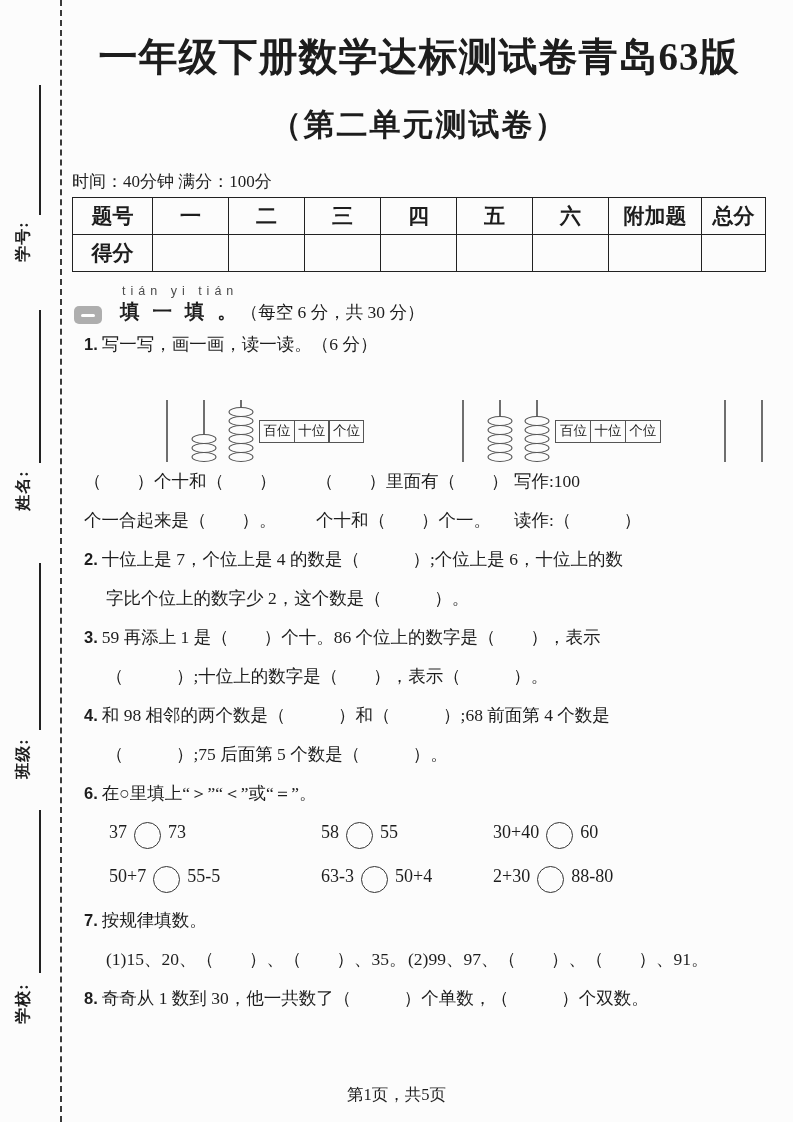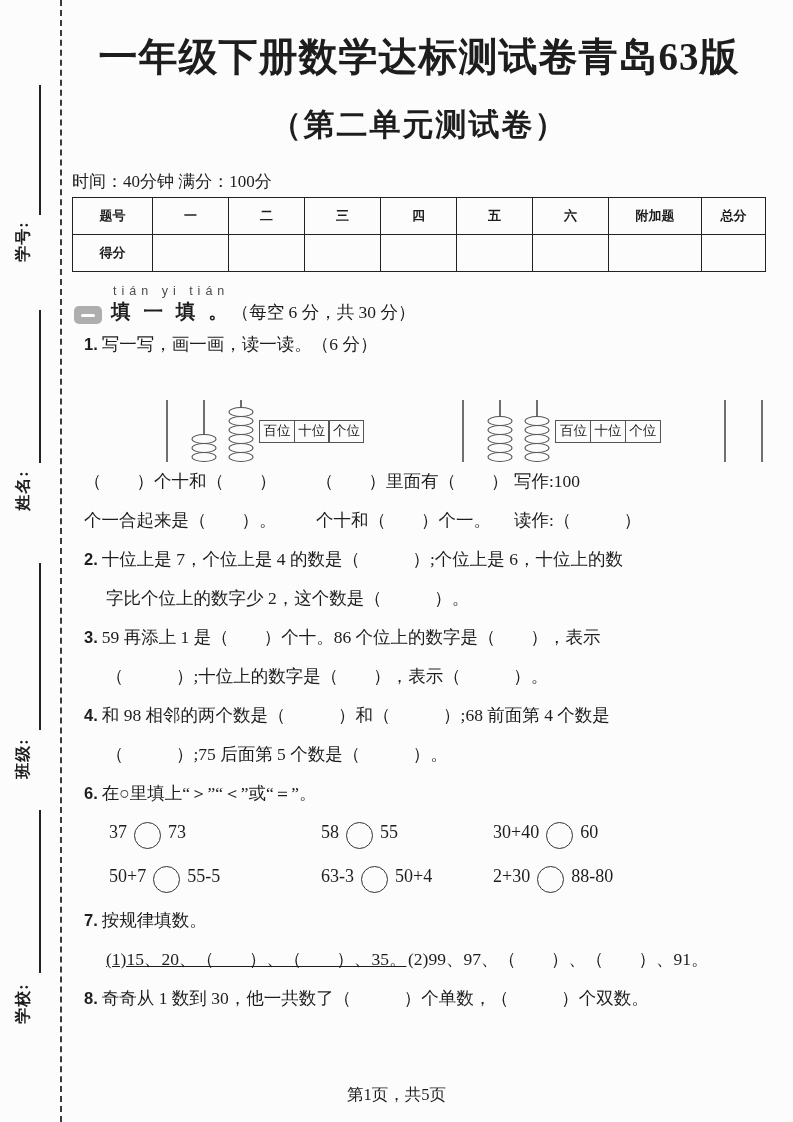--- a/index.html
+++ b/index.html
@@ -20,26 +20,26 @@
   .side-label span{transform:rotate(-90deg);white-space:nowrap;font-size:16px;font-weight:bold;letter-spacing:1px;}
   .side-label.f1{top:213px;} .side-label.f2{top:462px;} .side-label.f3{top:730px;} .side-label.f4{top:975px;}
 
   
   .main{position:absolute;left:72px;top:0;width:694px;}
   .paper-title{margin-top:30px;text-align:center;font-size:39px;font-weight:bold;letter-spacing:1px;}
   .paper-subtitle{margin-top:20px;text-align:center;font-size:31px;font-weight:bold;letter-spacing:2px;}
   .meta{margin-top:24px;text-align:left;font-size:17px;padding-right:4px;}
 
   table.score{border-collapse:collapse;width:100%;margin-top:4px;table-layout:fixed;}
-  table.score th,table.score td{border:1.6px solid #222;height:36px;text-align:center;font-size:13px;padding:0;margin-top:40px;}
+  table.score th,table.score td{border:1.6px solid #222;height:36px;text-align:center;font-size:21px;padding:0;margin-top:40px;}
   table.score th{font-weight:bold;}
   table.score td.lbl{font-weight:bold;}
 
   
-  .section-header{margin-top:12px;display:flex;align-items:flex-start;padding-left:2px;}
+  .section-header{margin-top:12px;display:flex;align-items:flex-start;padding-left:2px;gap:9px;}
   .section-icon{width:28px;height:18px;background:#aeaeae;border-radius:5px;margin-top:22px;margin-right:9px;
     display:flex;align-items:center;justify-content:center;flex:0 0 auto;}
   .section-icon .bar{width:14px;height:3px;background:#fff;border-radius:2px;}
   .pinyin{font-size:12.5px;color:#4a4a4a;font-family:"Liberation Sans",sans-serif;letter-spacing:5px;padding-left:2px;}
   .section-title-line{font-size:17.5px;}
   .section-title-line b{font-size:19.5px;letter-spacing:4px;text-align:center;}
 
   
   .questions{padding-left:12px;font-size:17.5px;}
   .qline{line-height:39px;}
@@ -61,21 +61,21 @@
 
   .ans-cols{display:flex;line-height:39px;}
   .ans-cols .c1{width:232px;} .ans-cols .c2{width:198px;} .ans-cols .c3{flex:1;}
 
   
   .cmp-row{display:grid;grid-template-columns:212px 172px auto;padding-left:18px;height:44px;align-items:center;}
   .cmp{display:flex;align-items:flex-start;font-size:18px;margin-left:7px;}
   .circle{width:25px;height:25px;border:1.6px solid #333;border-radius:50%;margin:0 7px;flex:0 0 auto;}
 
   .q7-parts{display:flex;line-height:39px;}
-  .q7-parts .p1{width:302px;text-decoration:underline;}
+  .q7-parts .p1{width:302px;}
 
   .footer{position:absolute;left:0;bottom:16px;width:100%;text-align:center;font-size:16.5px;}
 </style>
 </head>
 <body>
 
 <div class="sidebar">
   <div class="side-line l1"></div>
   <div class="side-label f1">
       <span>学号:</span>

